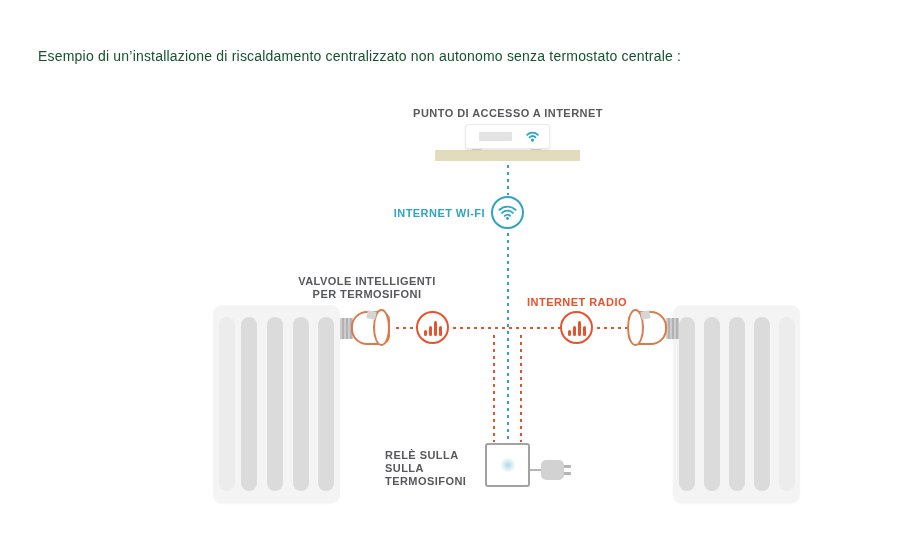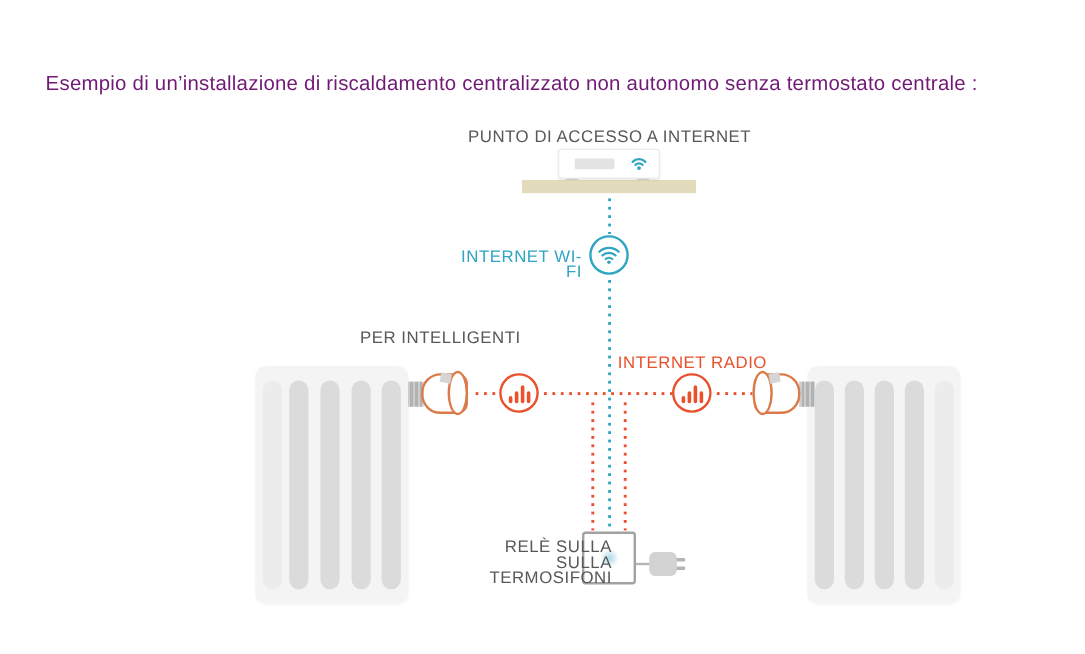--- a/index.html
+++ b/index.html
@@ -5,24 +5,24 @@
   html,body { margin:0; padding:0; background:#fff; }
   .stage {
     position:relative; width:904px; height:545px; background:#ffffff;
     font-family:"Liberation Sans", sans-serif; overflow:hidden;
   }
   .abs { position:absolute; }
 
   
   .page-title {
     left:38px; top:48px; width:840px;
-    font-size:17px; color:#701a75; letter-spacing:.2px;margin-top:12px;
+    font-size:14px; color:#14532d; letter-spacing:.2px;
   }
   .lbl {
-    font-size:14px; font-weight:400; letter-spacing:.45px;
+    font-size:11px; font-weight:700; letter-spacing:.45px;
     color:#57585b; line-height:13px; z-index:5;
   }
   .lbl-teal  { color:#2fa5c2; }
   .lbl-orange{ color:#e8512c; }
 
   
   .vdots {
     width:4px; z-index:2;
     background-image:radial-gradient(circle, var(--c) 1.35px, rgba(0,0,0,0) 1.5px);
     background-size:4px 7px; background-repeat:repeat-y; background-position:center top;
@@ -130,21 +130,22 @@
       <svg width="21" height="17" viewBox="0 0 24 19">
         <path d="M2.8 6.4 A13.5 13.5 0 0 1 21.2 6.4" fill="none" stroke="#2fa5c2" stroke-width="2.1" stroke-linecap="round"></path>
         <path d="M5.8 9.9 A9 9 0 0 1 18.2 9.9" fill="none" stroke="#2fa5c2" stroke-width="2.1" stroke-linecap="round"></path>
         <path d="M8.9 13.3 A4.6 4.6 0 0 1 15.1 13.3" fill="none" stroke="#2fa5c2" stroke-width="2.1" stroke-linecap="round"></path>
         <circle cx="12" cy="16.4" r="1.7" fill="#2fa5c2"></circle>
       </svg>
     </span>
   </div>
 
   <div class="abs lbl" style="left:267px; top:275px; width:200px; text-align:center;">
-    <div>PER INTELLIGENTI</div>
+    <div>VALVOLE INTELLIGENTI</div>
+    <div>PER TERMOSIFONI</div>
   </div>
 
   <div class="abs radiator" style="left:213px;">
     <div class="fin fin-light" style="left:6px;"></div>
     <div class="fin" style="left:28px;"></div>
     <div class="fin" style="left:54px;"></div>
     <div class="fin" style="left:80px;"></div>
     <div class="fin" style="left:105px;"></div>
   </div>
   <div class="abs radiator" style="left:673px;">
@@ -188,21 +189,21 @@
       <span class="rb1"></span>
         <span class="rb2"></span>
         <span class="rb3"></span>
         <span class="rb4"></span>
     </span>
   </div>
 
   <div class="abs vdots orange" style="left:492px; top:333px; height:109px;"></div>
   <div class="abs vdots orange" style="left:519px; top:333px; height:109px;"></div>
 
-  <div class="abs lbl" style="left:385px; top:449px; width:125px; text-align:right;">
+  <div class="abs lbl" style="left:385px; top:449px; width:125px; text-align:left;">
     <div>RELÈ SULLA</div>
     <div>SULLA</div>
     <div>TERMOSIFONI</div>
   </div>
 
   <div class="abs relay">
     <div class="relay-glow"></div>
   </div>
   <div class="abs relay-cable"></div>
   <div class="abs plug"></div>

